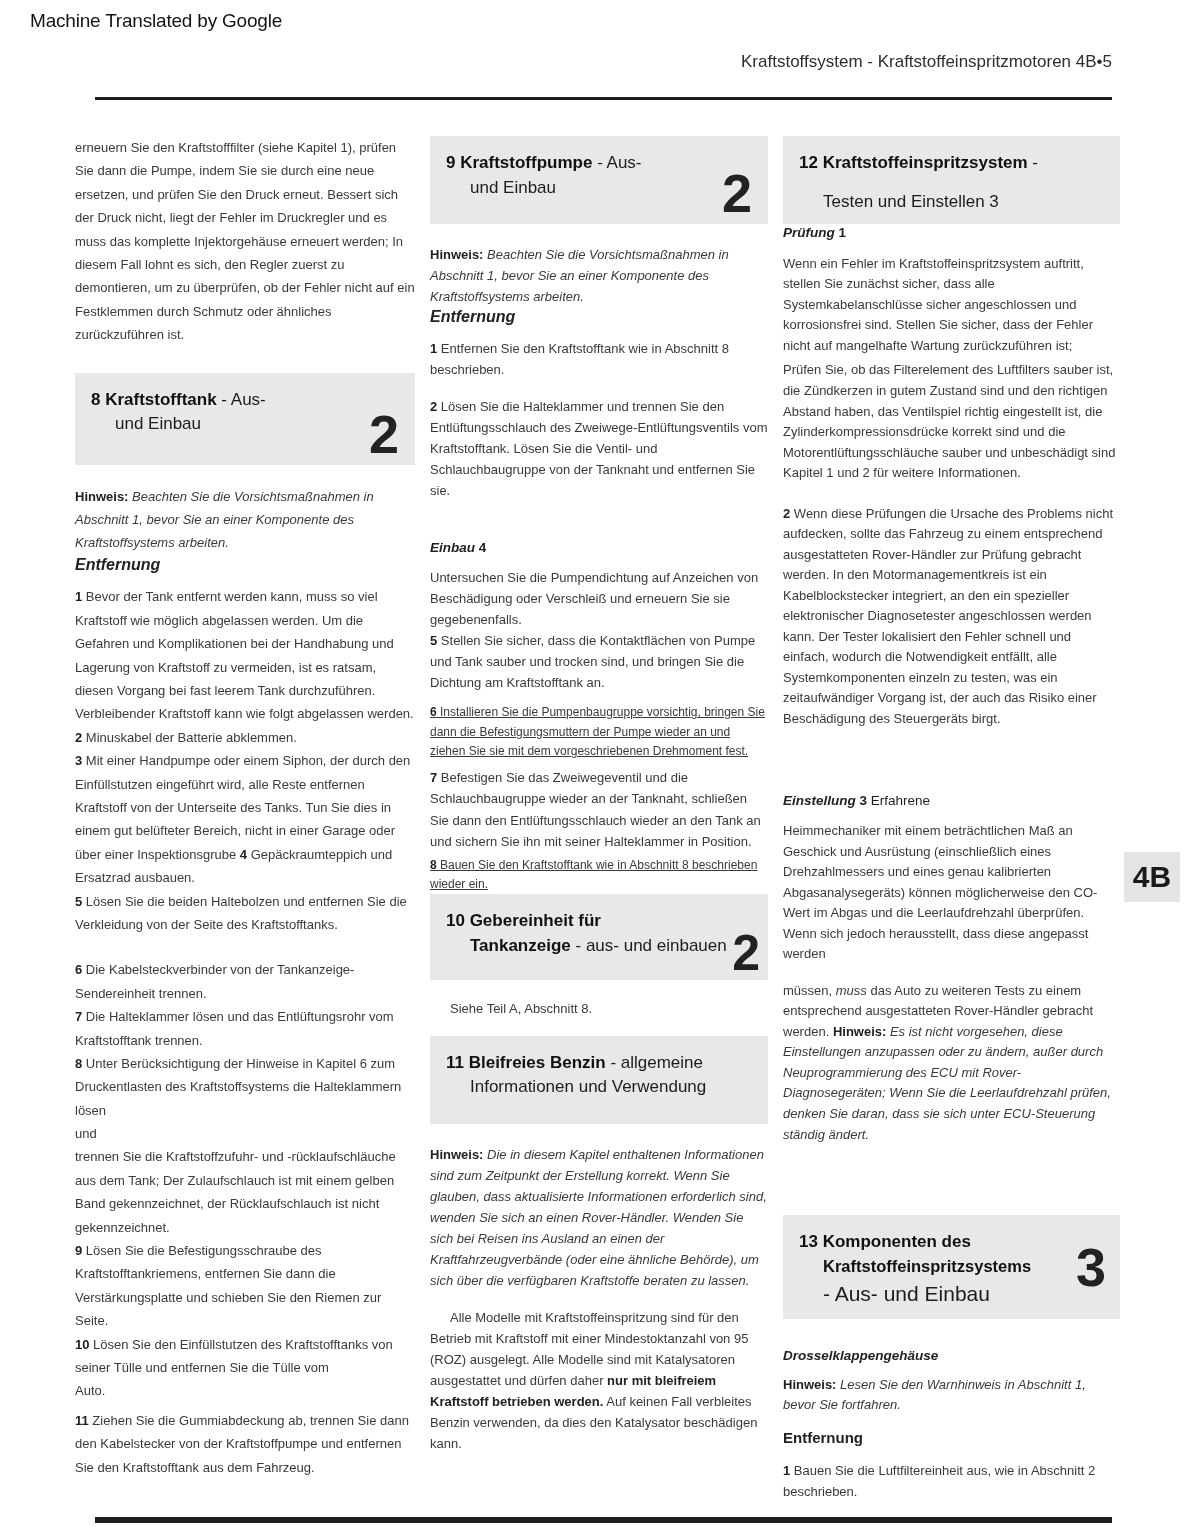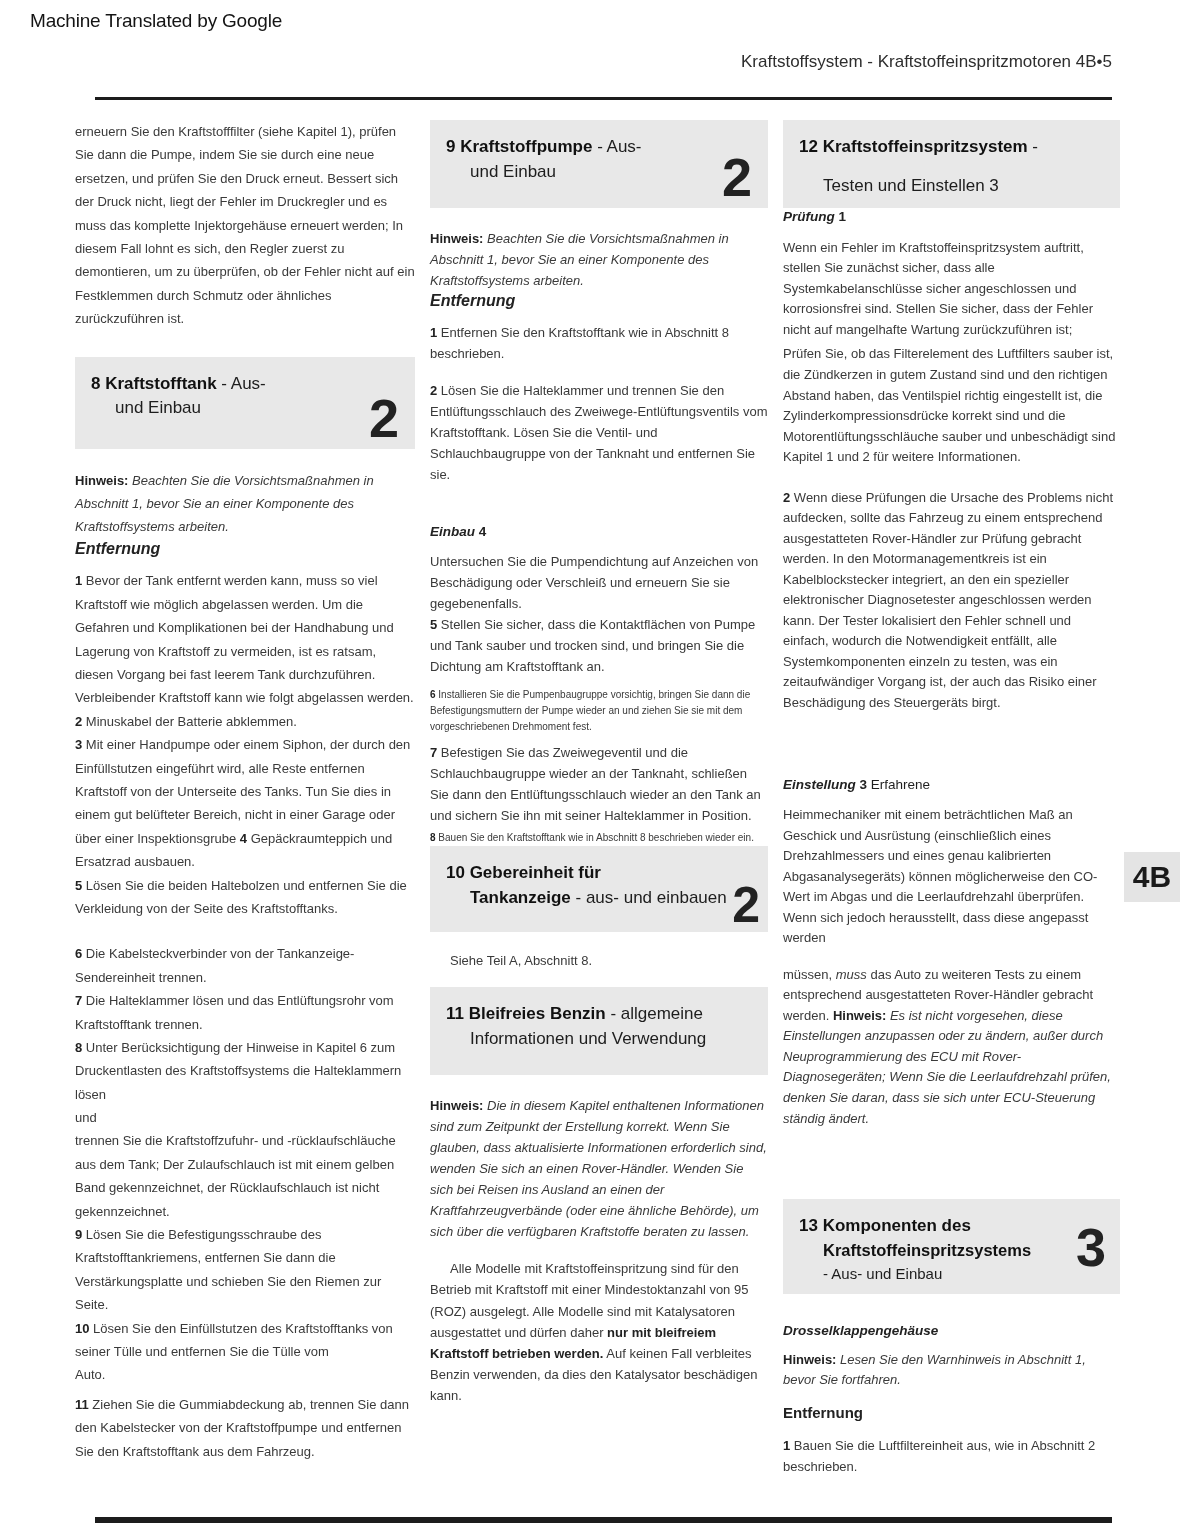--- a/index.html
+++ b/index.html
@@ -3,30 +3,30 @@
 <meta charset="utf-8">
 <style>
   html,body{margin:0;padding:0;background:#ffffff;}
   .page{position:relative;width:1190px;height:1530px;background:#ffffff;overflow:hidden;
         font-family:"Liberation Sans","DejaVu Sans",sans-serif;color:#3a3a3a;}
   .watermark{position:absolute;left:30px;top:10px;font-size:19px;color:#141414;letter-spacing:-0.2px;}
   .page-header{position:absolute;right:78px;top:52px;font-size:17px;color:#2e2e2e;}
   .top-rule{position:absolute;left:95px;top:97px;width:1017px;height:3px;background:#1c1c1c;}
   .bottom-rule{position:absolute;left:95px;top:1517px;width:1017px;height:6px;background:#1c1c1c;}
 
-  .col{position:absolute;top:120px;}
+  .col{position:absolute;top:136px;}
   .col1{left:75px;width:340px;}
   .col2{left:430px;width:338px;}
   .col3{left:783px;width:337px;}
 
   p{margin:0;}
   .b{font-size:13px;line-height:1.8;color:#3a3a3a;}
   .col2 .b{line-height:1.62;}
   .col3 .b{line-height:1.58;}
-  .small{font-size:10px;line-height:1.48;}
+  .small{font-size:12px;line-height:1.48;text-decoration:underline;}
   .tight{line-height:1.44;}
   .indent{text-indent:20px;}
   .bb{font-weight:bold;color:#222;}
   .ii{font-style:italic;}
 
   .h-sub{font-size:16px;line-height:1.3;color:#1f1f1f;}
   .h-sub2{font-size:13.5px;line-height:1.3;color:#1f1f1f;}
   .h-plain{font-size:15px;line-height:1.3;color:#1f1f1f;}
 
   .section-box{position:relative;background:#e8e8e8;padding:15px 16px 10px 16px;box-sizing:border-box;}
@@ -125,21 +125,21 @@
     <p class="b mt12"><span>Wenn ein Fehler im Kraftstoffeinspritzsystem auftritt, stellen Sie zunächst sicher, dass alle Systemkabelanschlüsse sicher angeschlossen und korrosionsfrei sind. Stellen Sie sicher, dass der Fehler nicht auf mangelhafte Wartung zurückzuführen ist;</span></p>
     <p class="b mt4"><span>Prüfen Sie, ob das Filterelement des Luftfilters sauber ist, die Zündkerzen in gutem Zustand sind und den richtigen Abstand haben, das Ventilspiel richtig eingestellt ist, die Zylinderkompressionsdrücke korrekt sind und die Motorentlüftungsschläuche sauber und unbeschädigt sind Kapitel 1 und 2 für weitere Informationen.</span></p>
     <p class="b mt20"><span class="bb">2</span><span> Wenn diese Prüfungen die Ursache des Problems nicht aufdecken, sollte das Fahrzeug zu einem entsprechend ausgestatteten Rover-Händler zur Prüfung gebracht werden. In den Motormanagementkreis ist ein Kabelblockstecker integriert, an den ein spezieller elektronischer Diagnosetester angeschlossen werden kann. Der Tester lokalisiert den Fehler schnell und einfach, wodurch die Notwendigkeit entfällt, alle Systemkomponenten einzeln zu testen, was ein zeitaufwändiger Vorgang ist, der auch das Risiko einer Beschädigung des Steuergeräts birgt.</span></p>
     <p class="h-sub2 mt62"><span class="bb ii">Einstellung</span><span class="bb"> 3</span><span> Erfahrene</span></p>
     <p class="b tight mt12"><span>Heimmechaniker mit einem beträchtlichen Maß an Geschick und Ausrüstung (einschließlich eines Drehzahlmessers und eines genau kalibrierten Abgasanalysegeräts) können möglicherweise den CO-Wert im Abgas und die Leerlaufdrehzahl überprüfen. Wenn sich jedoch herausstellt, dass diese angepasst werden</span></p>
     <p class="b tight mt16"><span>müssen, </span><span class="ii">muss</span><span> das Auto zu weiteren Tests zu einem entsprechend ausgestatteten Rover-Händler gebracht werden. </span><span class="bb">Hinweis: </span><span class="ii">Es ist nicht vorgesehen, diese Einstellungen anzupassen oder zu ändern, außer durch Neuprogrammierung des ECU mit Rover-Diagnosegeräten; Wenn Sie die Leerlaufdrehzahl prüfen, denken Sie daran, dass sie sich unter ECU-Steuerung ständig ändert.</span></p>
 
     <div class="section-box mt70" style="min-height:88px">
       <div class="box-line" style="font-size:17px"><span class="bb">13 Komponenten des</span></div>
       <div class="box-line box-indent" style="font-size:16.5px"><span class="bb">Kraftstoffeinspritzsystems</span></div>
-      <div class="box-line box-indent" style="font-size:15px"><span>- Aus- und Einbau</span></div>
+      <div class="box-line box-indent" style="font-size:21px"><span>- Aus- und Einbau</span></div>
       <div class="box-badge badge-mid">3</div>
     </div>
 
     <p class="h-sub2 mt28"><span class="bb ii">Drosselklappengehäuse</span></p>
     <p class="b tight mt10"><span class="bb">Hinweis: </span><span class="ii">Lesen Sie den Warnhinweis in Abschnitt 1, bevor Sie fortfahren.</span></p>
     <p class="h-plain mt12"><span class="bb">Entfernung</span></p>
     <p class="b mt14"><span class="bb">1</span><span> Bauen Sie die Luftfiltereinheit aus, wie in Abschnitt 2 beschrieben.</span></p>
 
   </div>
 

